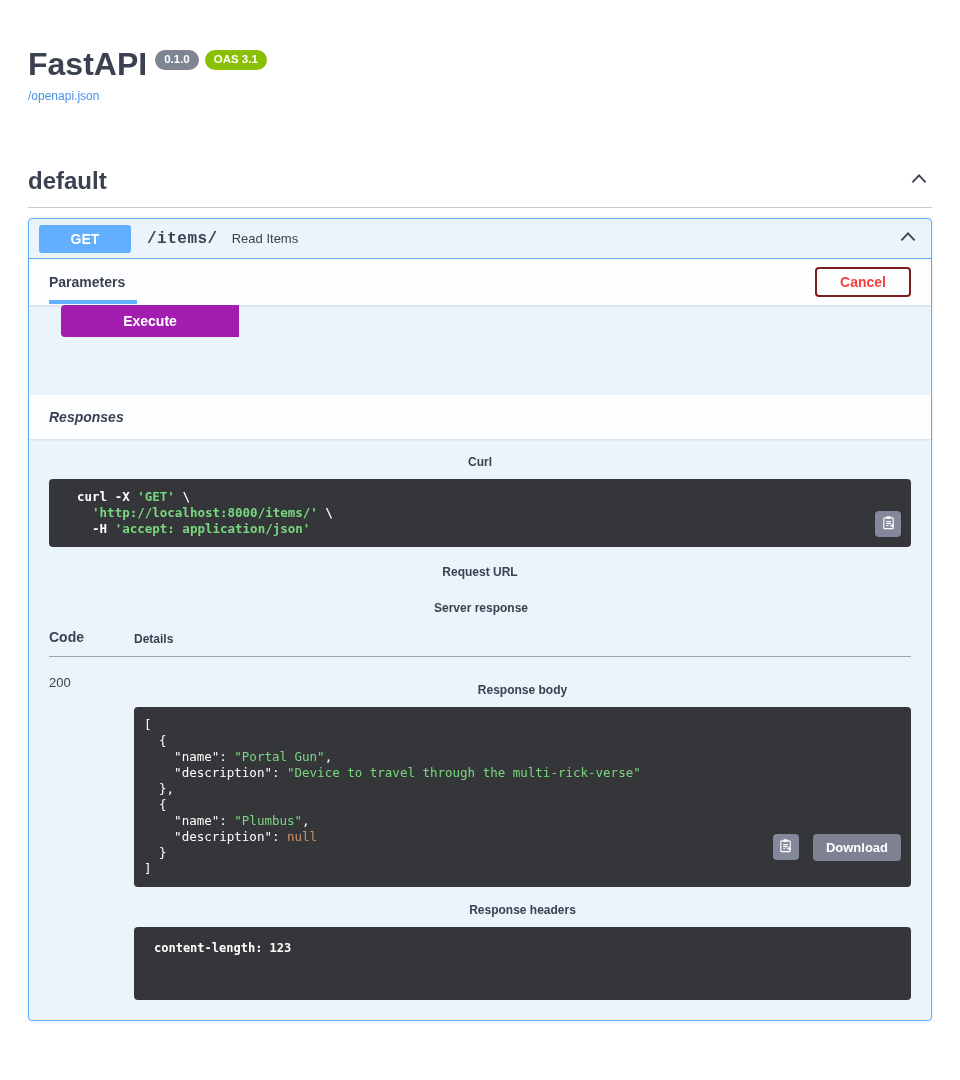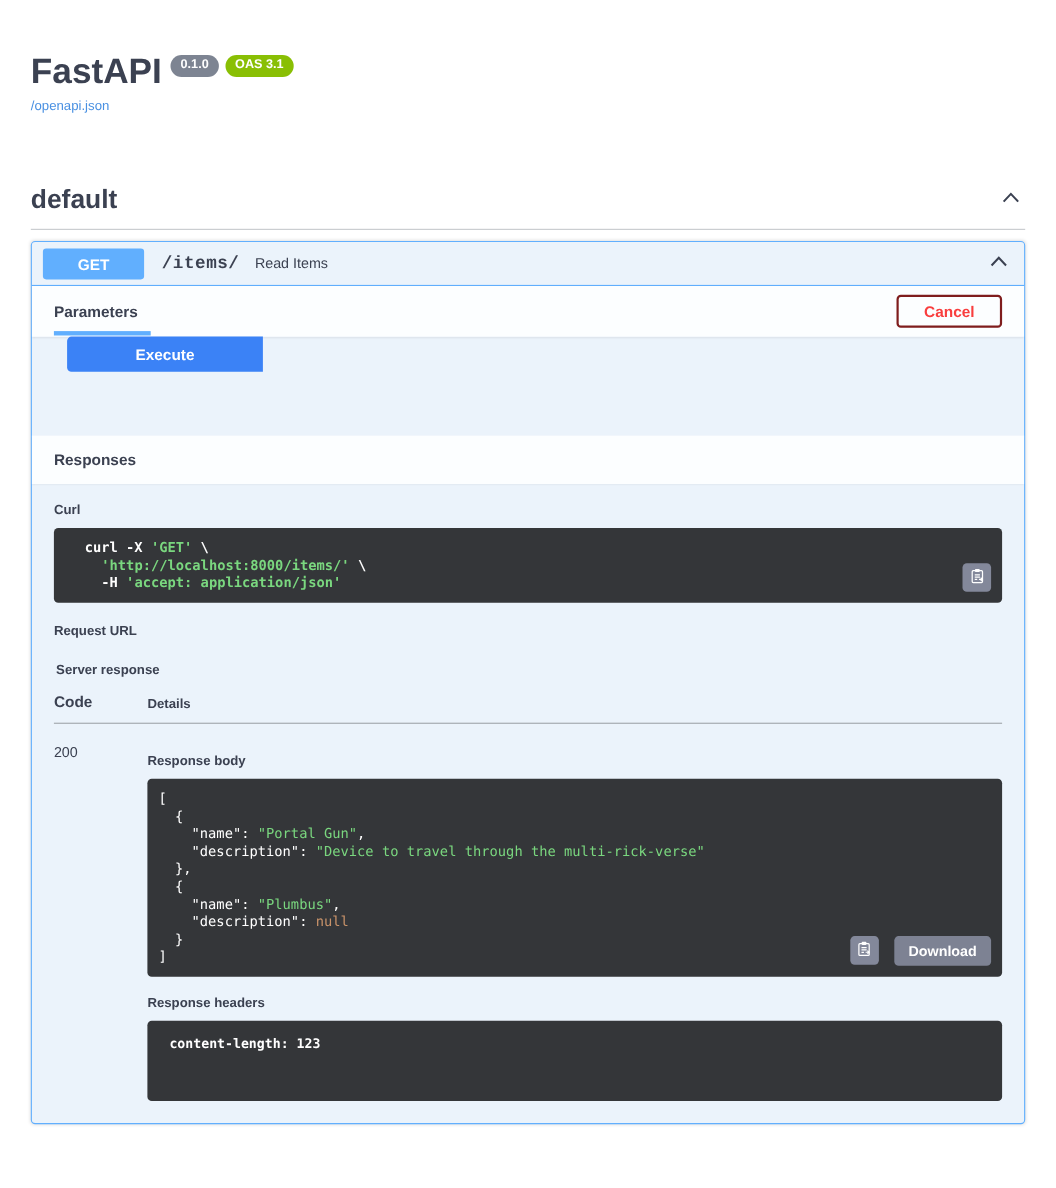--- a/index.html
+++ b/index.html
@@ -34,35 +34,35 @@
     color:#3b4151; margin-left:16px; letter-spacing:.5px; }
   .op-desc { font-size:13px; color:#3b4151; margin-left:14px; flex:1; }
 
   .section-header { background:rgba(255,255,255,.85); box-shadow:0 1px 2px rgba(0,0,0,.1);
     display:flex; align-items:center; justify-content:space-between; padding:8px 20px 0 20px; min-height:42px; }
   .tab-item { font-size:14px; font-weight:bold; color:#3b4151; padding:6px 5px 10px 0; cursor:pointer;
     border-bottom:4px solid #61affe; margin-bottom:-0px; min-width:88px; }
   .btn-cancel { background:transparent; border:2px solid #7f1d1d; color:#f93e3e; font-weight:bold;
     font-size:14px; padding:5px 23px; border-radius:4px; cursor:pointer; margin-bottom:8px;
     font-family:"Liberation Sans", sans-serif; }
-  .resp-header-bar { margin-top:28px; padding:14px 20px; }
+  .resp-header-bar { margin-top:28px; padding:14px 20px;font-style:italic; }
   .resp-header-title { font-size:14px; font-weight:bold; color:#3b4151; }
 
   .no-params { font-size:14px; color:#3b4151; padding:22px 20px 40px 22px; }
 
   .execute-wrapper { display:flex; padding:0 32px 30px 32px; }
-  .btn-execute { background:#3b82f6; color:#fff; border:none; font-weight:bold; font-size:14px;
+  .btn-execute { background:#a21caf; color:#fff; border:none; font-weight:bold; font-size:14px;
     width:178px; padding:8px 0; border-radius:4px 0 0 4px; cursor:pointer;
     font-family:"Liberation Sans", sans-serif; }
   .btn-clear { flex:1; background:#fff; color:#3b4151; border:1px solid #888; font-weight:bold;
     font-size:14px; border-radius:0 4px 4px 0; cursor:pointer; box-shadow:0 1px 2px rgba(0,0,0,.15);
     font-family:"Liberation Sans", sans-serif; }
 
   .responses-inner { padding:16px 20px 20px 20px; }
-  .block-label { font-size:12px; font-weight:bold; color:#3b4151; margin-bottom:10px; }
+  .block-label { font-size:12px; font-weight:bold; color:#3b4151; margin-bottom:10px;text-align:center; }
 
   .dark-block { background:#343639; border-radius:4px; color:#fff; position:relative; }
   .code-pre { font-family:"DejaVu Sans Mono", monospace; font-size:12.5px; line-height:16px;
     padding:10px; white-space:pre; }
   .curl-pre { font-weight:600;padding-left:28px; }
   .tok-p { color:#fff; }
   .tok-s { color:#7ad77f; }
   .tok-n { color:#c9936a; }
 
   .copy-btn { position:absolute; right:10px; bottom:10px; width:26px; height:26px;
@@ -73,21 +73,21 @@
     font-size:12.5px; font-weight:bold; }
   .server-resp-label { margin:22px 0 14px 2px; }
 
   .resp-table-head { display:flex; padding-bottom:10px; border-bottom:1px solid #a0a5aa; }
   .col-code-head { width:85px; font-size:14px; font-weight:bold; }
   .col-details-head { font-size:12px; font-weight:bold; padding-top:3px; }
   .resp-row { display:flex; padding-top:18px; }
   .status-code { width:85px; font-size:13px; color:#3b4151; }
   .resp-detail { flex:1; }
 
-  .body-actions { position:absolute; right:10px; bottom:10px; display:flex; gap:14px; }
+  .body-actions { position:absolute; right:10px; bottom:26px; display:flex; gap:14px; }
   .btn-download { background:#7d8293; color:#fff; border:none; border-radius:4px;
     font-weight:bold; font-size:13px; padding:6px 13px; cursor:pointer;
     font-family:"Liberation Sans", sans-serif; }
 
   .headers-pre { padding:14px 10px 14px 20px; font-weight:bold; font-size:12px; line-height:15px;
     font-family:"DejaVu Sans Mono", monospace; white-space:pre; }
 </style>
 </head>
 <body>
 

